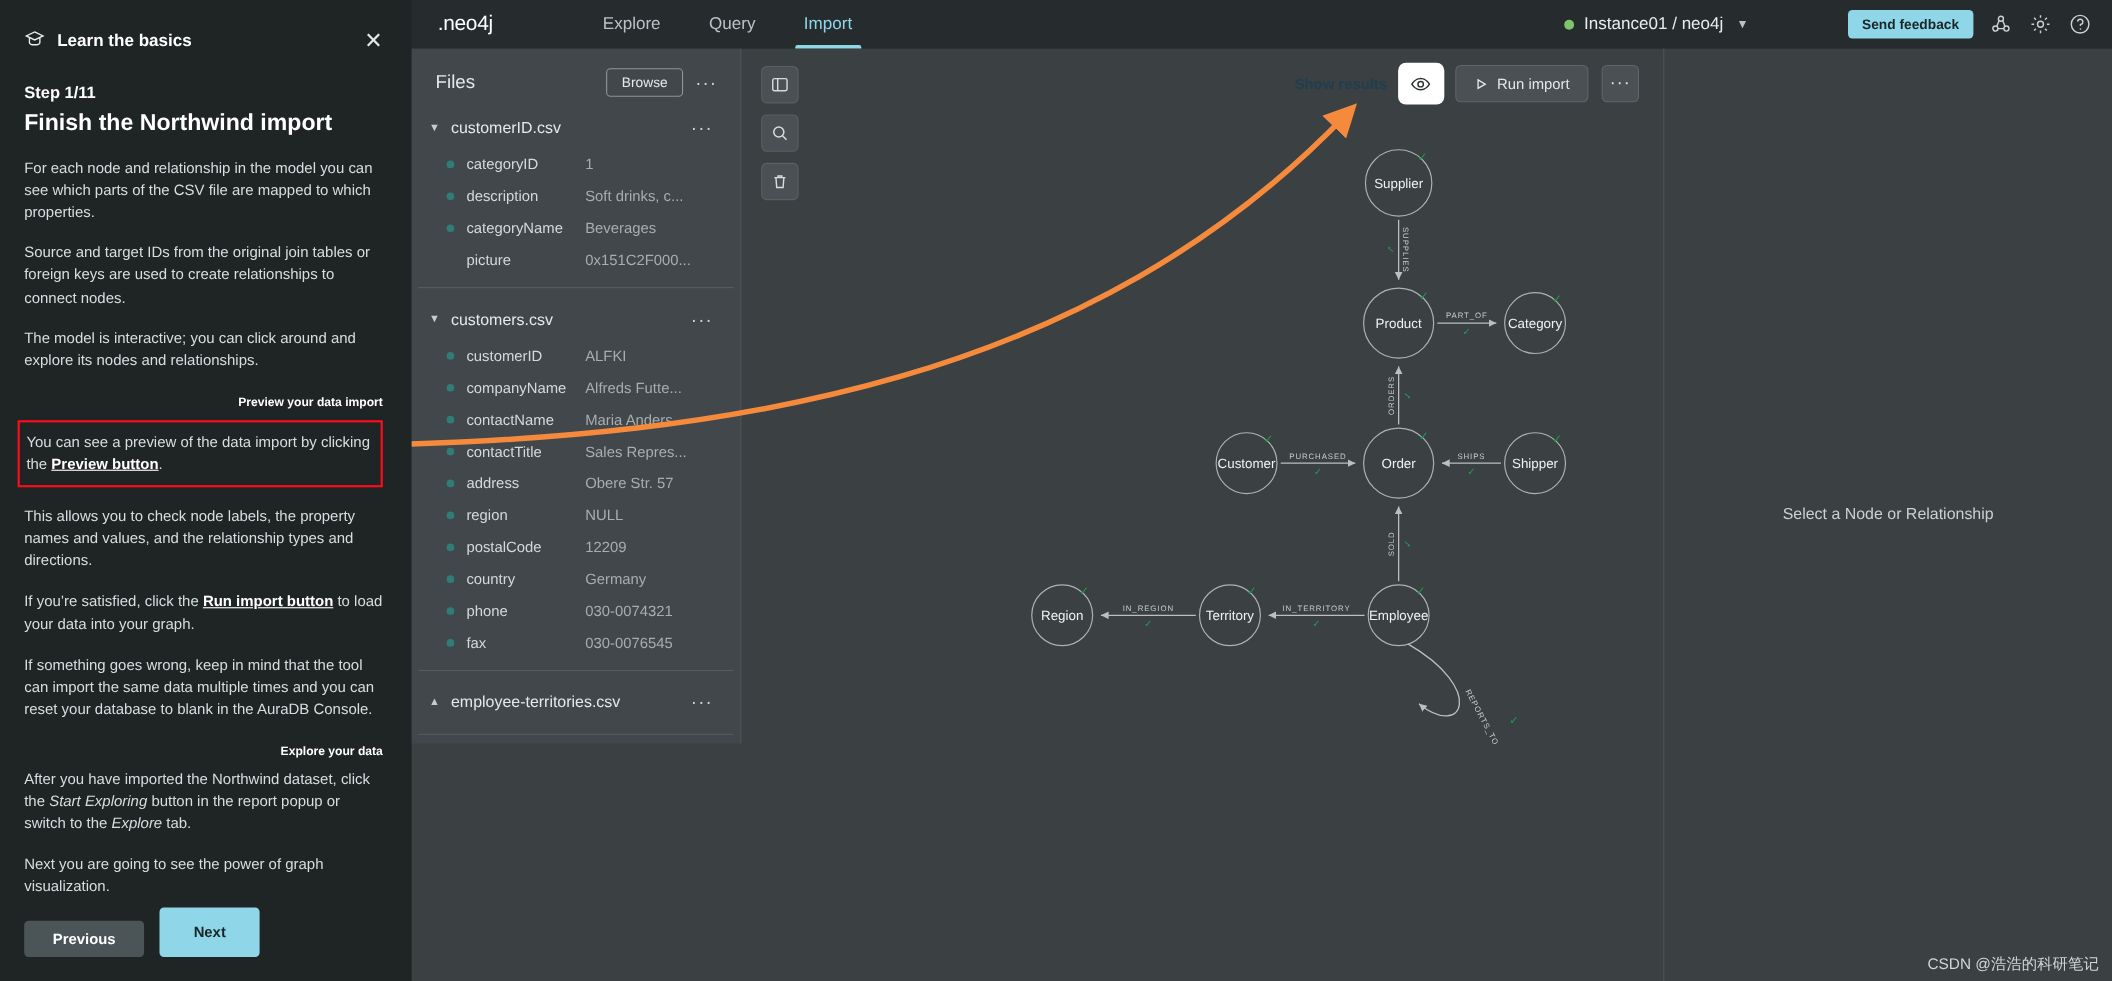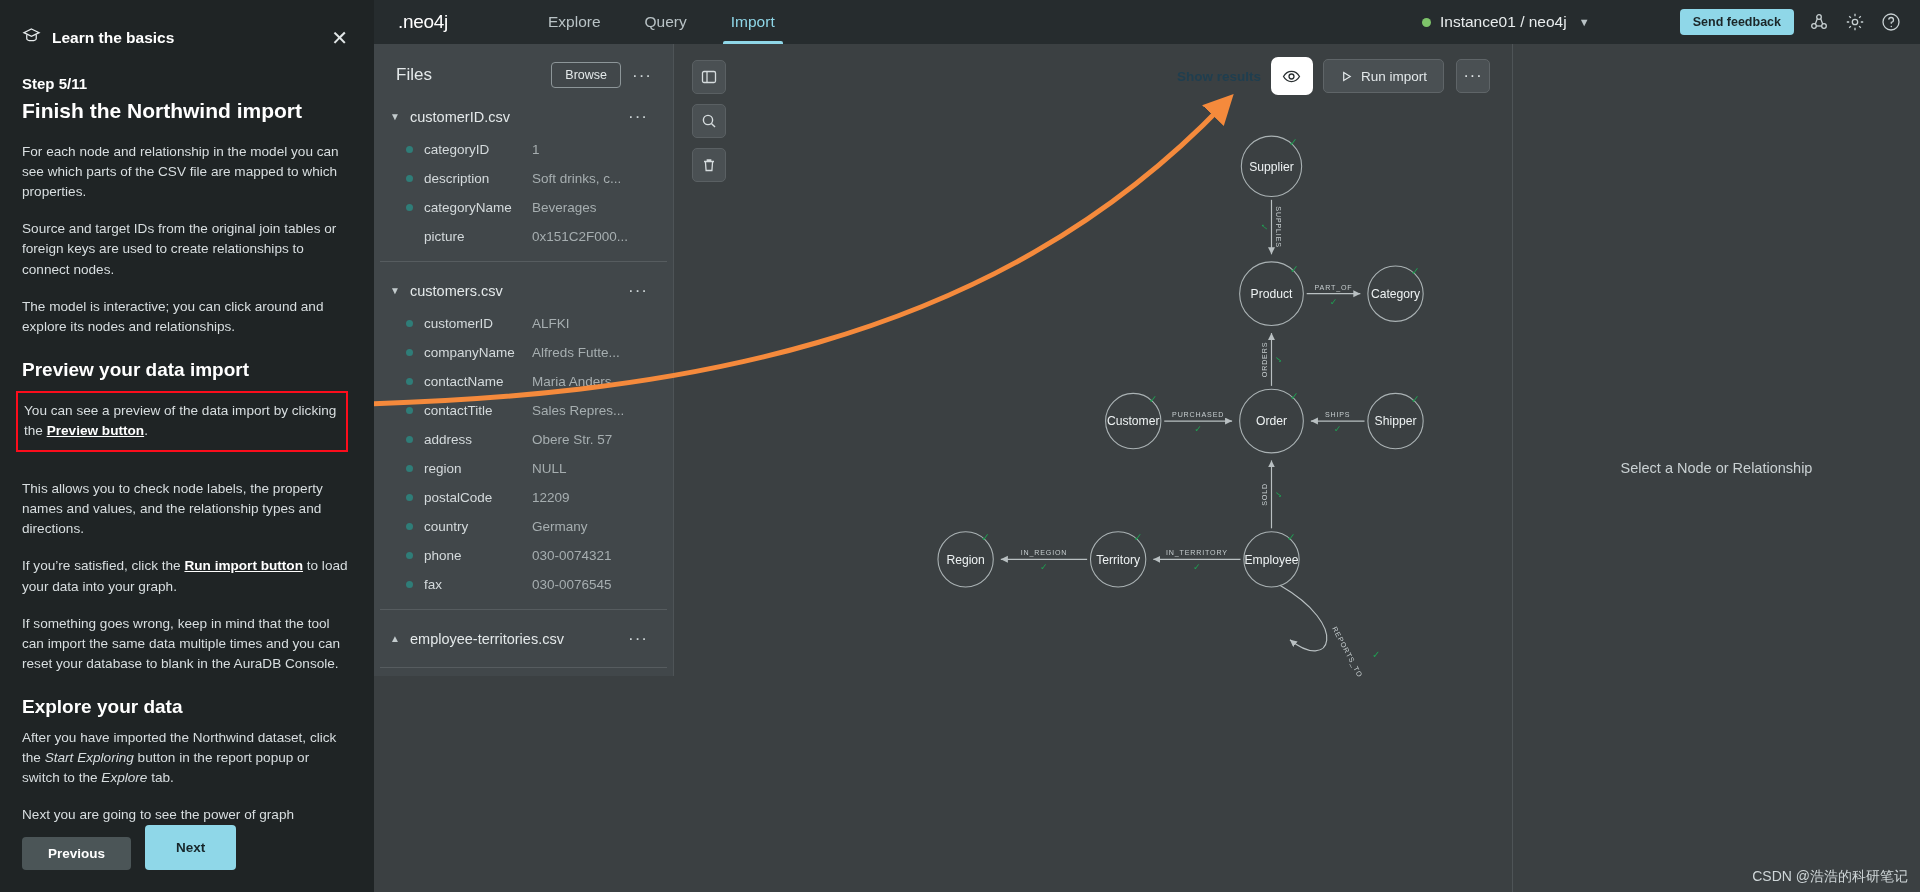--- a/index.html
+++ b/index.html
@@ -146,23 +146,23 @@
   }
   .tut-head-l { display: flex; align-items: center; gap: 11px; }
   .tut-head-title { color: #ffffff; font-size: 15.5px; font-weight: 700; }
   .tut-close { color: #e2e7e8; font-size: 20px; cursor: pointer; line-height: 1; }
   .tut-body { padding: 26px 26px 0 22px; overflow: hidden; flex: 1; }
   .step-label { color: #ffffff; font-size: 15px; font-weight: 700; margin-bottom: 7px; }
   .tut-h1 { color: #ffffff; font-size: 21px; font-weight: 700; margin-bottom: 19px; }
   .tut-p {
     color: #d8dee0; font-size: 13.6px; line-height: 1.48; margin-bottom: 17px;
   }
-  .tut-h2 { color: #ffffff; font-size: 19px; font-weight: 700; margin: 22px 0 10px; }
+  .tut-h2 { color: #ffffff; font-size: 11px; font-weight: 700; margin: 22px 0 10px; text-align: right; }
   .tut-p.boxed {
-    border: 2px solid #fc0d1c; padding: 8px 6px 9px 6px; margin: 0 0 27px -6px;
+    border: 2px solid #fc0d1c; padding: 8px 6px 9px 6px; margin: 0 0 17px -6px;
   }
   .tut-link { color: #ffffff; font-weight: 700; text-decoration: underline; }
   .tut-em { font-style: italic; }
   .tut-foot { padding: 0 26px 22px 22px; display: flex; gap: 14px; }
   .btn-prev {
     background: #4b5557; color: #ffffff; font-size: 13.5px; font-weight: 700;
     border-radius: 4px; padding: 9px 26px; cursor: pointer; border: none;
     font-family: inherit;
     margin-top: 12px;
   }
@@ -524,21 +524,21 @@
             <path d="M10 3.2 18 7l-8 3.8L2 7z"></path>
               <path d="M5 9v4.2c0 1.2 2.3 2.3 5 2.3s5-1.1 5-2.3V9"></path>
           </svg>
         </span>
         <span class="tut-head-title">Learn the basics</span>
       </div>
       <div class="tut-close">✕</div>
     </div>
 
     <div class="tut-body">
-      <div class="step-label">Step 5/11</div>
+      <div class="step-label">Step 1/11</div>
       <div class="tut-h1">Finish the Northwind import</div>
 
       <p class="tut-p">For each node and relationship in the model you can see which parts of the CSV file are mapped to which properties.</p>
       <p class="tut-p">Source and target IDs from the original join tables or foreign keys are used to create relationships to connect nodes.</p>
       <p class="tut-p">The model is interactive; you can click around and explore its nodes and relationships.</p>
 
       <div class="tut-h2">Preview your data import</div>
 
       <p class="tut-p boxed">
         <span>You can see a preview of the data import by clicking the </span><span class="tut-link">Preview button</span><span>.</span>

